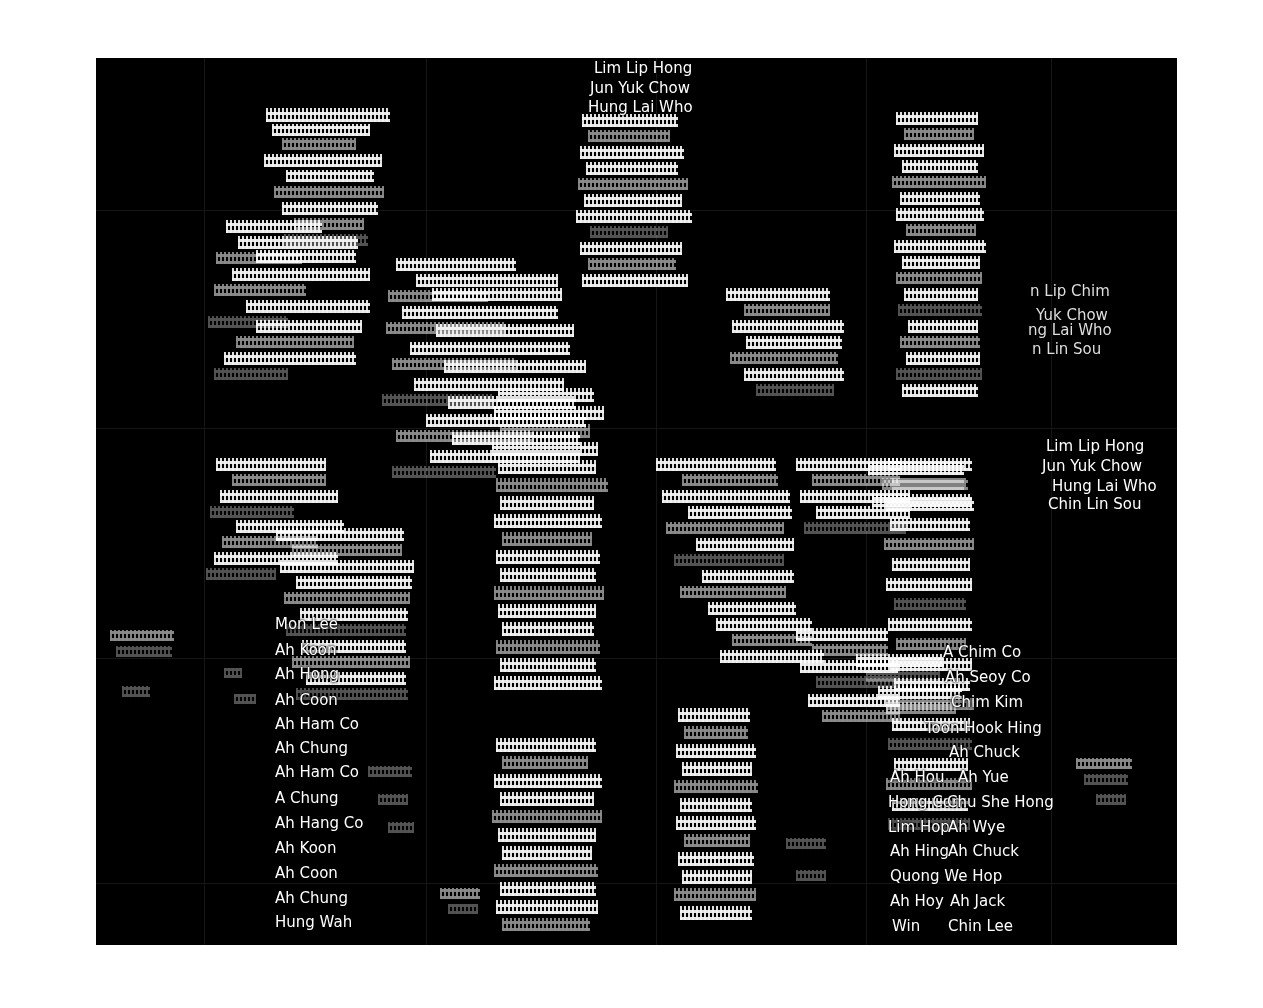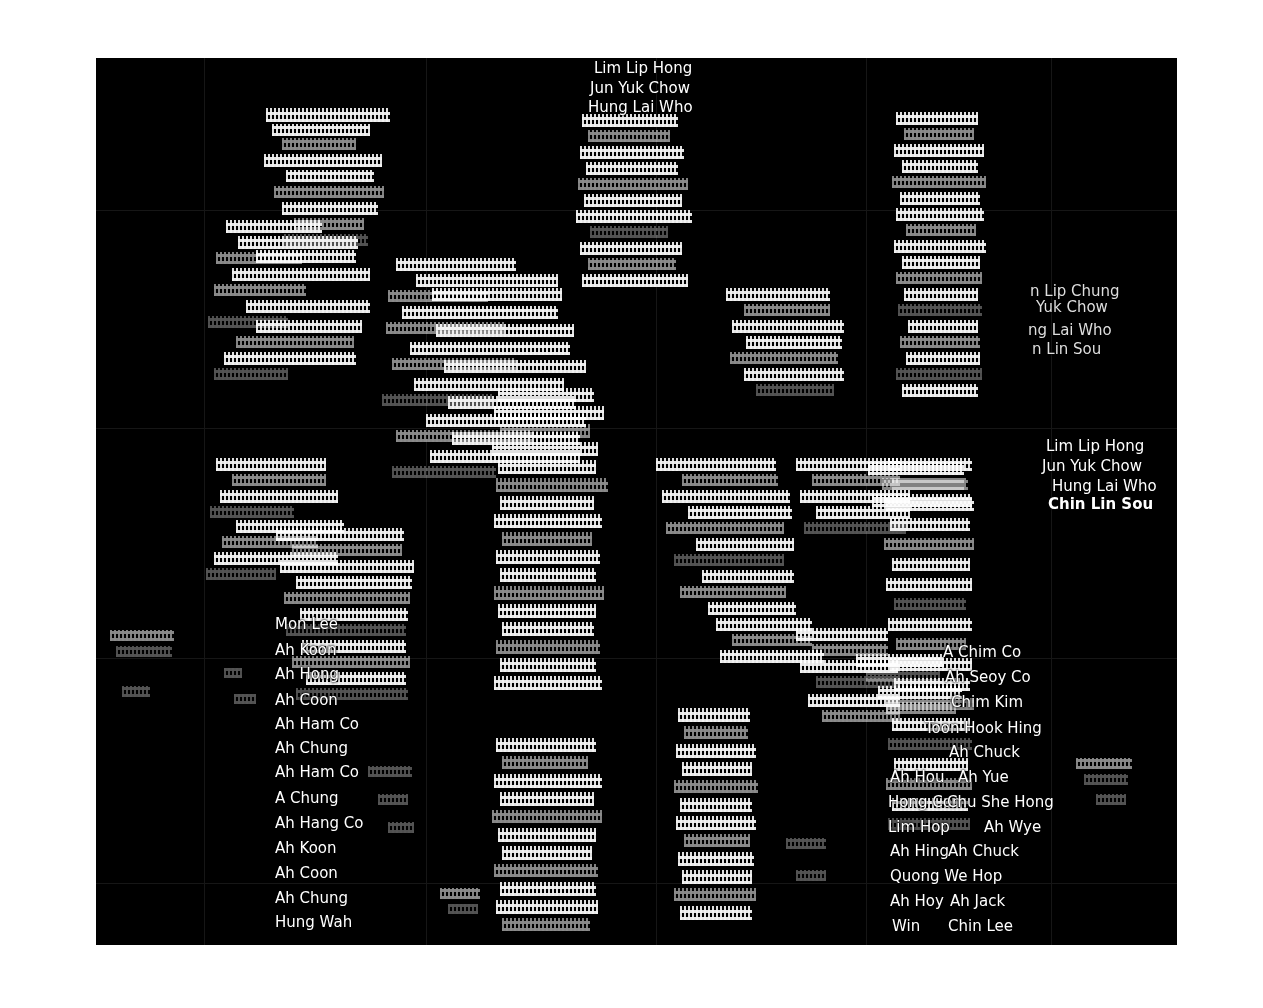--- a/index.html
+++ b/index.html
@@ -312,29 +312,29 @@
     <div class="blob dim" style="left:690px; top:780px; width:40px; height:11px;"></div>
     <div class="blob dim" style="left:700px; top:812px; width:30px; height:11px;"></div>
     <div class="blob soft" style="left:980px; top:700px; width:56px; height:11px;"></div>
     <div class="blob dim" style="left:988px; top:716px; width:44px; height:11px;"></div>
     <div class="blob dim" style="left:1000px; top:736px; width:30px; height:11px;"></div>
 
     <div class="lbl" style="left:498px; top:0px;">Lim Lip Hong</div>
     <div class="lbl" style="left:494px; top:20px;">Jun Yuk Chow</div>
     <div class="lbl" style="left:492px; top:39px;">Hung Lai Who</div>
 
-    <div class="lbl dimtext" style="left:934px; top:223px;">n Lip Chung</div>
-    <div class="lbl dimtext" style="left:940px; top:239px;">Yuk Chow</div>
+    <div class="lbl dimtext" style="left:934px; top:223px;">n Lip Chim</div>
+    <div class="lbl dimtext" style="left:940px; top:247px;">Yuk Chow</div>
     <div class="lbl dimtext" style="left:932px; top:262px;">ng Lai Who</div>
     <div class="lbl dimtext" style="left:936px; top:281px;">n Lin Sou</div>
 
     <div class="lbl" style="left:950px; top:378px;">Lim Lip Hong</div>
     <div class="lbl" style="left:946px; top:398px;">Jun Yuk Chow</div>
     <div class="lbl" style="left:956px; top:418px;">Hung Lai Who</div>
-    <div class="lbl" style="left:952px; top:436px;font-weight:bold;">Chin Lin Sou</div>
+    <div class="lbl" style="left:952px; top:436px;">Chin Lin Sou</div>
 
     <div class="lbl" style="left:179px; top:556px;">Mon Lee</div>
     <div class="lbl" style="left:179px; top:582px;">Ah Koon</div>
     <div class="lbl" style="left:179px; top:606px;">Ah Hong</div>
     <div class="lbl" style="left:179px; top:632px;">Ah Coon</div>
     <div class="lbl" style="left:179px; top:656px;">Ah Ham Co</div>
     <div class="lbl" style="left:179px; top:680px;">Ah Chung</div>
     <div class="lbl" style="left:179px; top:704px;">Ah Ham Co</div>
     <div class="lbl" style="left:179px; top:730px;">A Chung</div>
     <div class="lbl" style="left:179px; top:755px;">Ah Hang Co</div>
@@ -346,21 +346,21 @@
     <div class="lbl" style="left:847px; top:584px;">A Chim Co</div>
     <div class="lbl" style="left:849px; top:609px;">Ah Seoy Co</div>
     <div class="lbl" style="left:855px; top:634px;">Chim Kim</div>
     <div class="lbl" style="left:829px; top:660px;">Toon Hook Hing</div>
     <div class="lbl" style="left:853px; top:684px;">Ah Chuck</div>
     <div class="lbl" style="left:794px; top:709px;">Ah Hou</div>
     <div class="lbl" style="left:862px; top:709px;">Ah Yue</div>
     <div class="lbl" style="left:792px; top:734px;">Hong Com</div>
     <div class="lbl" style="left:851px; top:734px;">Chu She Hong</div>
     <div class="lbl" style="left:792px; top:759px;">Lim Hop</div>
-    <div class="lbl" style="left:852px; top:759px;padding-left:36px;">Ah Wye</div>
+    <div class="lbl" style="left:852px; top:759px;">Ah Wye</div>
     <div class="lbl" style="left:794px; top:783px;">Ah Hing</div>
     <div class="lbl" style="left:852px; top:783px;">Ah Chuck</div>
     <div class="lbl" style="left:794px; top:808px;">Quong We Hop</div>
     <div class="lbl" style="left:794px; top:833px;">Ah Hoy</div>
     <div class="lbl" style="left:854px; top:833px;">Ah Jack</div>
     <div class="lbl" style="left:796px; top:858px;">Win</div>
     <div class="lbl" style="left:852px; top:858px;">Chin Lee</div>
 
   </div>
 </div>

